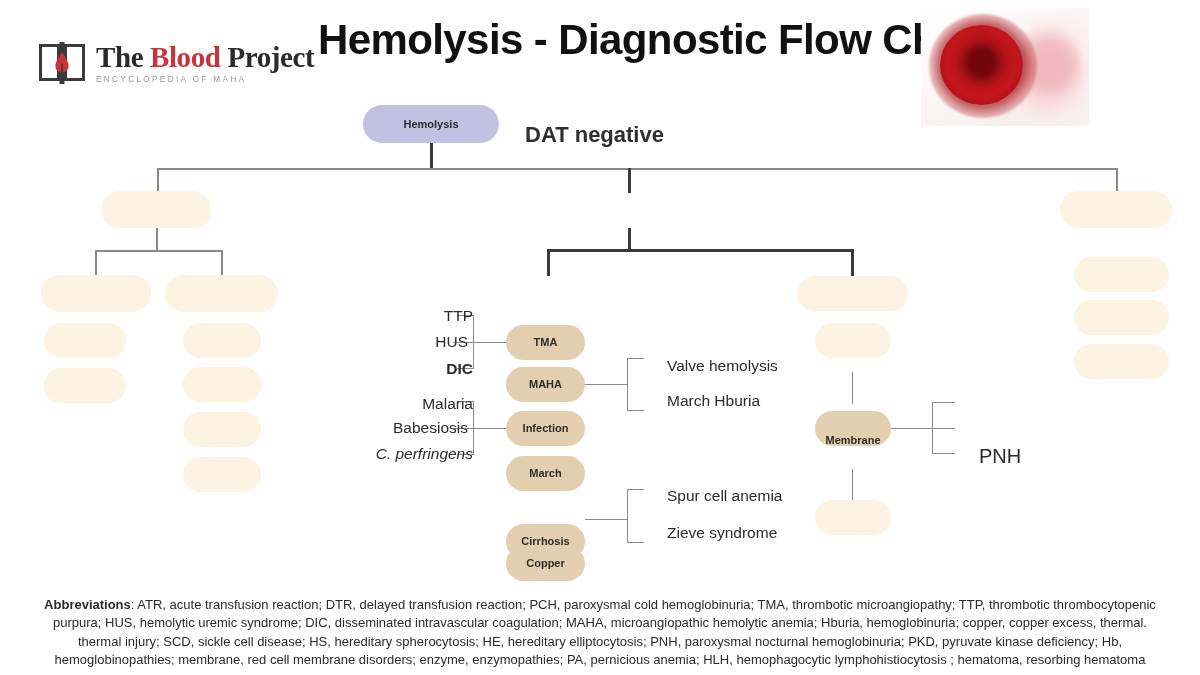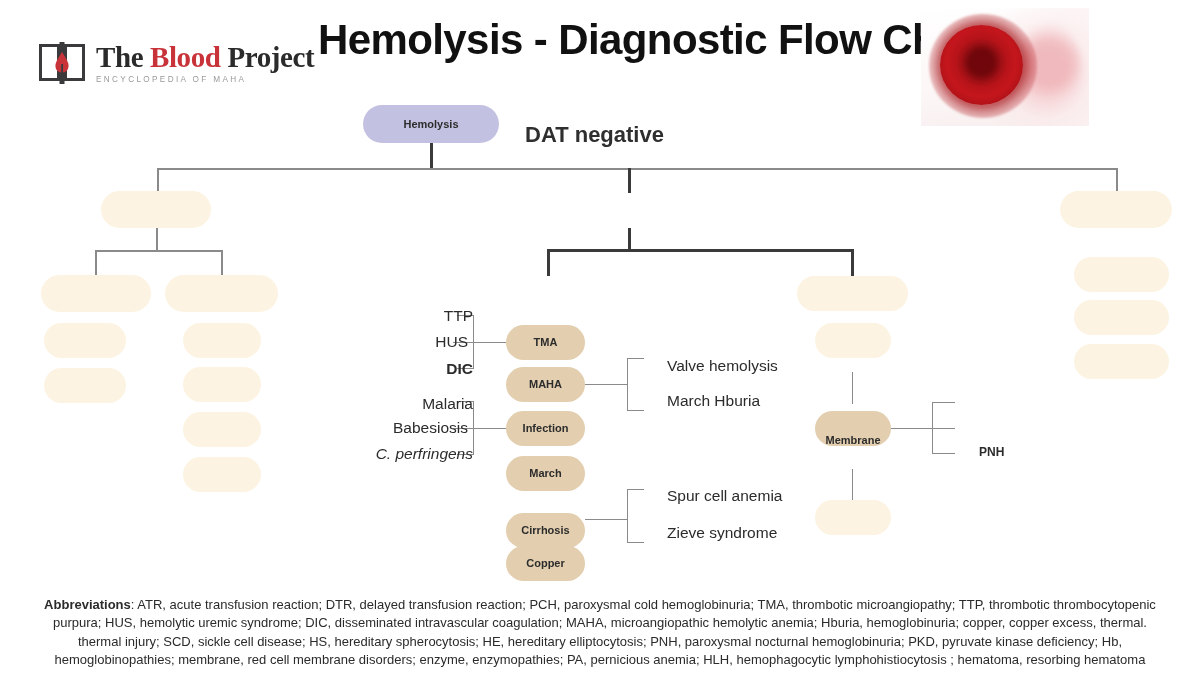--- a/index.html
+++ b/index.html
@@ -87,21 +87,21 @@
   .lbl{
     position:absolute;
     font-size:15.5px;
     color:#2b2b2b;
     white-space:nowrap;
     line-height:1;
     margin-left:20px;
   }
   .lbl-r{text-align:right;}
   .lbl-italic{font-style:italic;}
-  .lbl-bold{font-weight:700;font-size:12px;}
+  .lbl-bold{font-weight:400;font-size:20px;}
 
   .dat-label{
     position:absolute;left:525px;top:122px;
     font-size:22px;font-weight:700;color:#2f2f2f;white-space:nowrap;
   }
 
   
   .abbrev{
     position:absolute;left:36px;top:596px;width:1128px;
     font-size:13px;
@@ -184,21 +184,21 @@
   </div>
   <div class="node n-tan" style="left:506px;top:367px;width:79px;height:35px;">
     <span>MAHA</span>
   </div>
   <div class="node n-tan" style="left:506px;top:411px;width:79px;height:35px;">
     <span>Infection</span>
   </div>
   <div class="node n-tan" style="left:506px;top:456px;width:79px;height:35px;">
     <span>March</span>
   </div>
-  <div class="node n-tan" style="left:506px;top:513px;width:79px;height:35px;">
+  <div class="node n-tan" style="left:506px;top:524px;width:79px;height:35px;">
     <span>Cirrhosis</span>
   </div>
   <div class="node n-tan" style="left:506px;top:546px;width:79px;height:35px;">
     <span>Copper</span>
   </div>
 
   <div class="hairline" style="left:473px;top:315px;width:1.4px;height:54px;"></div>
   <div class="hairline" style="left:457px;top:315px;width:17px;height:1.4px;"></div>
   <div class="hairline" style="left:453px;top:342px;width:53px;height:1.4px;"></div>
   <div class="hairline" style="left:457px;top:368px;width:17px;height:1.4px;"></div>

